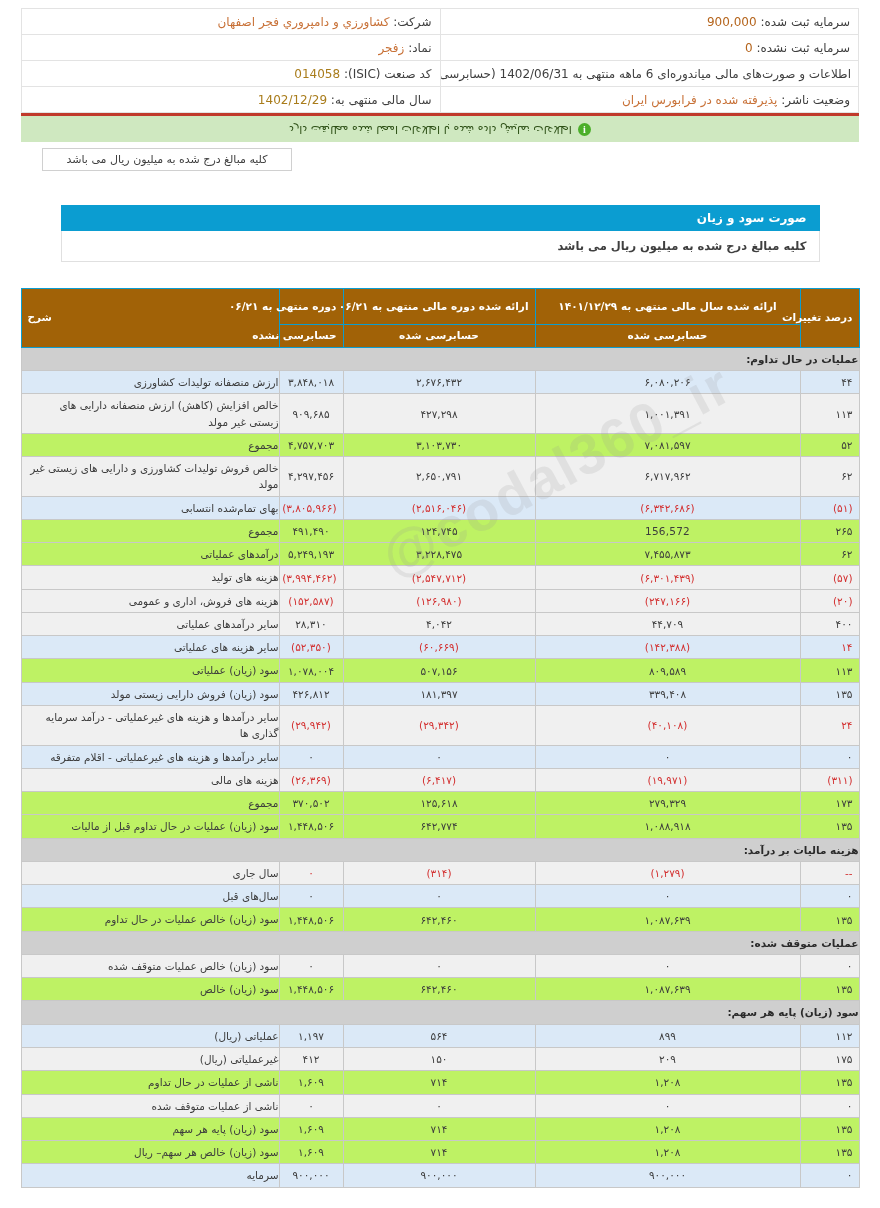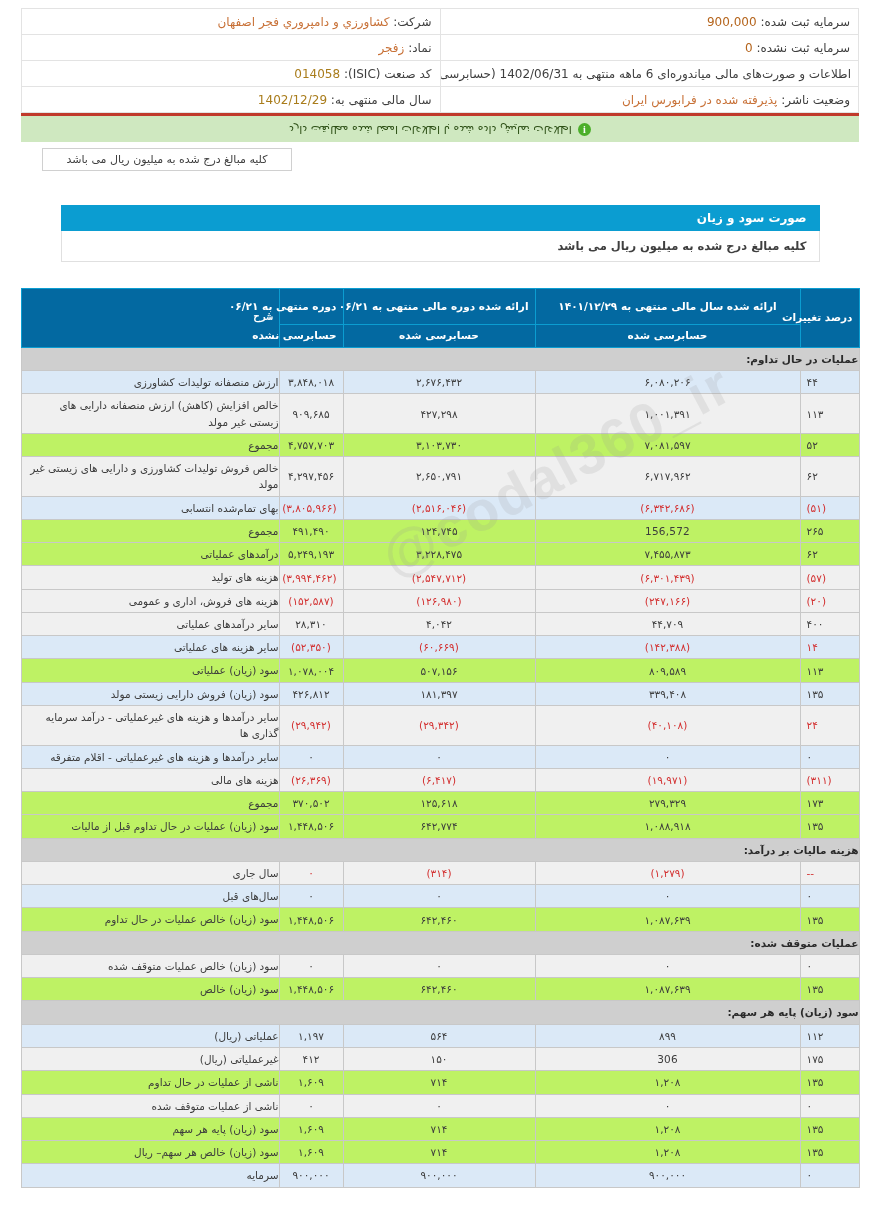--- a/index.html
+++ b/index.html
@@ -108,30 +108,30 @@
     table-layout:fixed;
     border:1px solid #bdbdbd;
   }
   .fin th,.fin td{
     border:1px solid #c8c8c8;
     font-size:10.5px;
     padding:3px 6px;
     vertical-align:middle;
   }
   .fin thead th{
-    background:#0369a1;
+    background:#a16207;
     color:#ffffff;
     font-weight:bold;
     border-color:#0b9dd1;
     text-align:center;
     line-height:1.5;
     overflow:visible;
     white-space:nowrap;
   }
-  .fin thead th.desc-h{text-align:right;font-family:Liberation Mono, monospace;}
+  .fin thead th.desc-h{text-align:left;}
   .hdr-top{height:36px;}
   .hdr-sub{height:20px;}
 
   
   col.c-desc{width:258px;}
   col.c-v1{width:192px;}
   col.c-v2{width:265px;}
   col.c-v3{width:64px;}
   col.c-pct{width:59px;}
 
@@ -141,21 +141,21 @@
     line-height:1.55;
     padding-right:0;
   }
   .fin td.num{
     text-align:center;
     color:#3c3c3c;
     font-size:10.5px;
     letter-spacing:.2px;
   }
   .fin td.pct{
-    text-align:left;
+    text-align:right;
     color:#3c3c3c;
   }
   .neg{color:#d32f2f !important;}
 
   tr.r-blue td{background:#dbe9f7;}
   tr.r-white td{background:#f0f0f0;}
   tr.r-gold td{background:#bef264;}
   tr.r-sec td{
     background:#cfcfcf;
     font-weight:bold;
@@ -471,21 +471,21 @@
         </tr>
         <tr class="r-blue">
           <td class="pct">۱۱۲</td>
           <td class="num">۸۹۹</td>
           <td class="num">۵۶۴</td>
           <td class="num">۱,۱۹۷</td>
           <td class="desc">عملیاتی (ریال)</td>
         </tr>
         <tr class="r-white">
           <td class="pct">۱۷۵</td>
-          <td class="num">306</td>
+          <td class="num">۲۰۹</td>
           <td class="num">۱۵۰</td>
           <td class="num">۴۱۲</td>
           <td class="desc">غیرعملیاتی (ریال)</td>
         </tr>
         <tr class="r-gold">
           <td class="pct">۱۳۵</td>
           <td class="num">۱,۲۰۸</td>
           <td class="num">۷۱۴</td>
           <td class="num">۱,۶۰۹</td>
           <td class="desc">ناشی از عملیات در حال تداوم</td>

